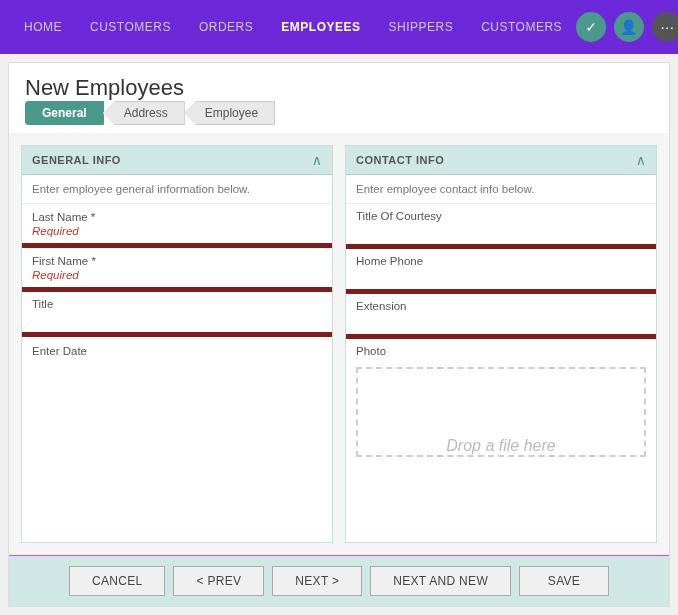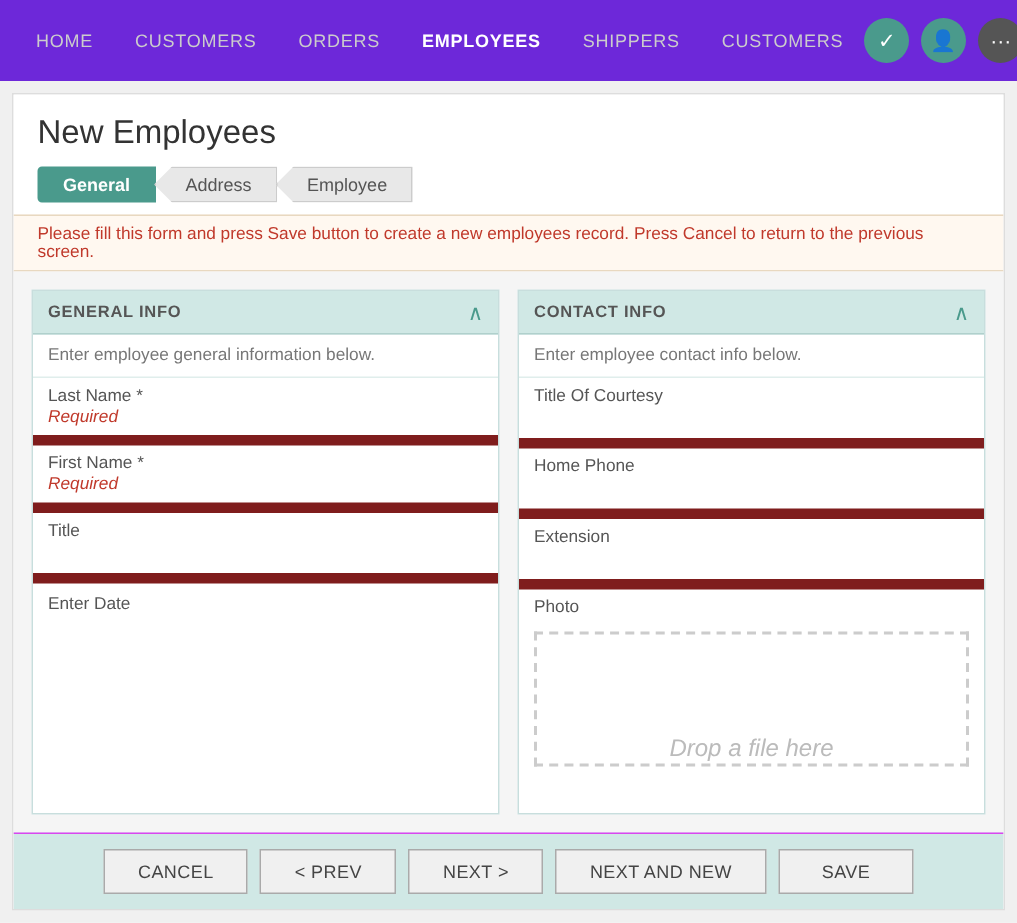--- a/index.html
+++ b/index.html
@@ -69,21 +69,20 @@
 
     
     .page-header {
       background: #fff;
       padding: 12px 16px 8px 16px;
     }
     .page-title {
       font-size: 22px;
       font-weight: 300;
       color: #333;
-      margin-bottom: 10px;
     }
 
     
     .breadcrumb-tabs {
       display: flex;
       align-items: center;
       gap: 0;
     }
     .breadcrumb-tab {
       padding: 4px 16px;
@@ -159,21 +158,21 @@
     }
     .panel-desc {
       padding: 8px 10px;
       font-size: 11.5px;
       color: #777;
       border-bottom: 1px solid #e0eeec;
     }
 
     
     .form-field {
-      border-bottom: 7px solid #7f1d1d;
+      border-bottom: 5px solid #7f1d1d;
       padding: 6px 10px;
       min-height: 44px;
       display: flex;
       flex-direction: column;
       justify-content: center;
     }
     .form-field:last-child { border-bottom: none; }
     .field-label {
       font-size: 11.5px;
       color: #555;
@@ -263,23 +262,20 @@
 
   <div class="page-header">
     <h1 class="page-title">New Employees</h1>
     <div class="breadcrumb-tabs">
       <div class="breadcrumb-tab active">General</div>
       <div class="breadcrumb-tab">Address</div>
       <div class="breadcrumb-tab">Employee</div>
     </div>
   </div>
 
-  <div class="info-bar">
-    <span>Please fill this form and press Save button to create a new employees record. Press Cancel to return to the previous screen.</span>
-  </div>
 
   <div class="form-area">
 
     <div class="form-panel">
       <div class="panel-header">
         <span class="panel-header-title">GENERAL INFO</span>
         <span class="panel-collapse-icon">∧</span>
       </div>
       <div class="panel-desc">Enter employee general information below.</div>
 

